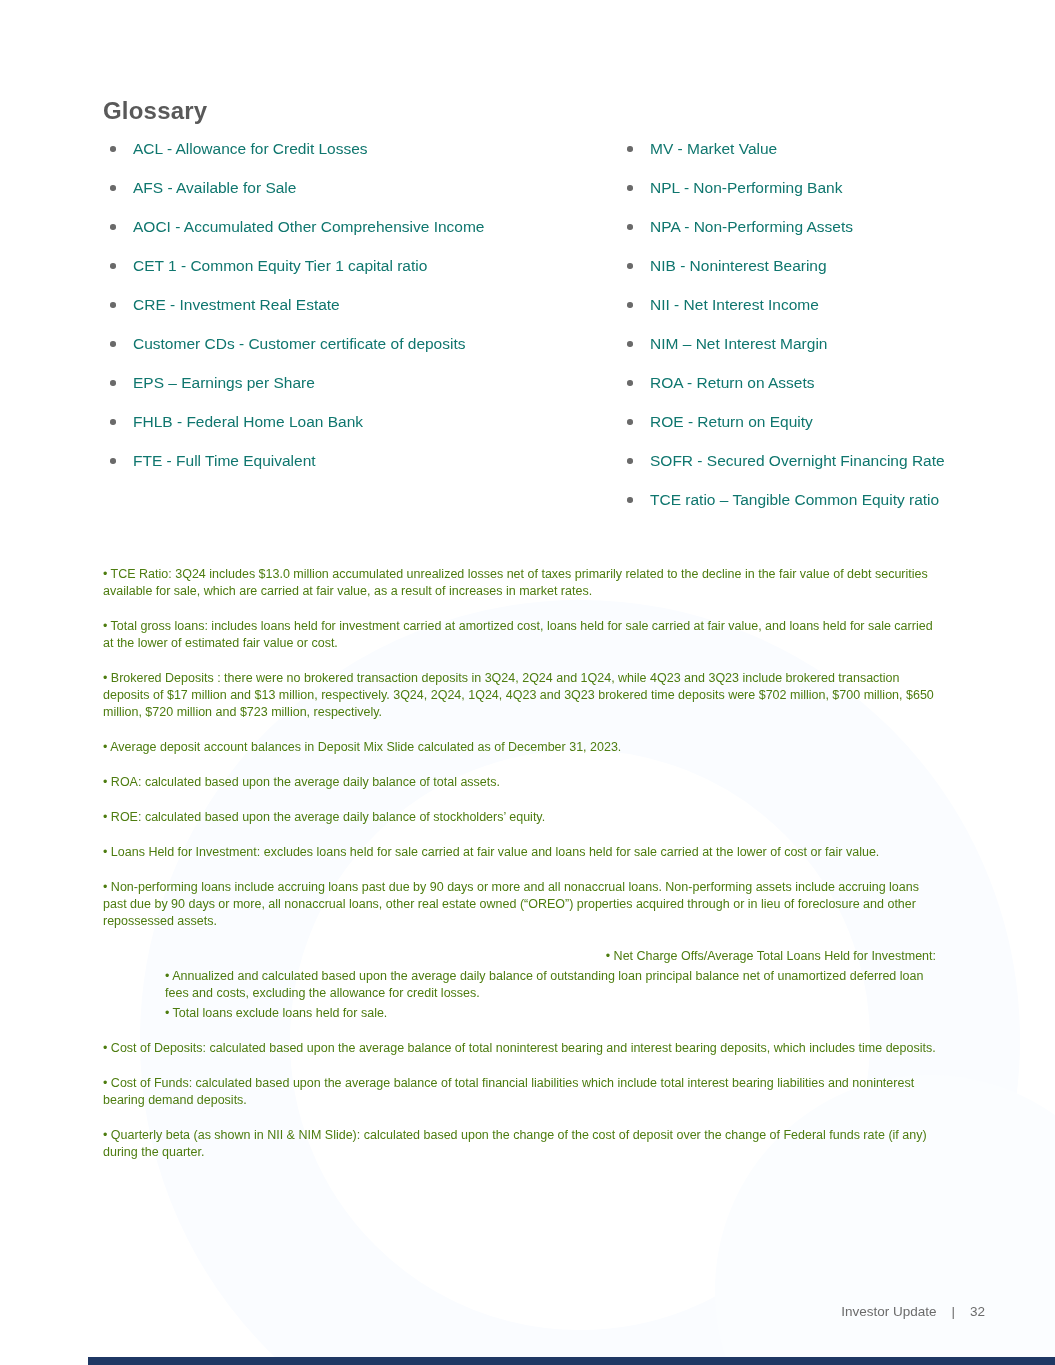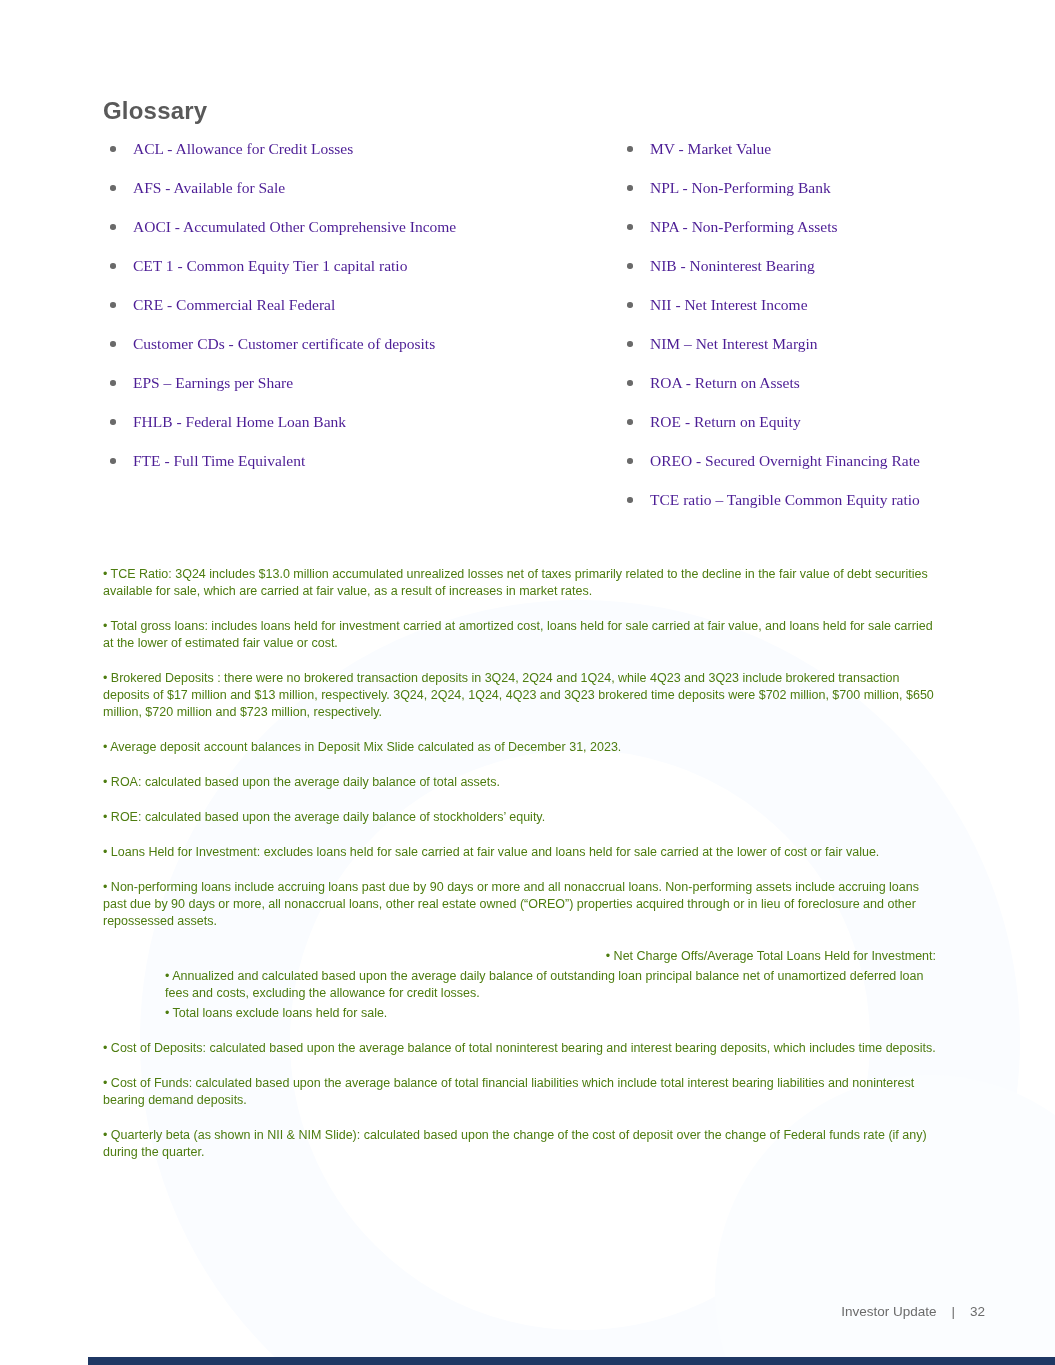--- a/index.html
+++ b/index.html
@@ -53,23 +53,22 @@
     margin: 0;
     padding: 0;
     width: 517px;
   }
   .glist.right { width: 363px; }
   .glist li {
     position: relative;
     padding-left: 30px;
     font-size: 15.5px;
     line-height: 16px;
-    color: #4c1d95;
+    color: #0f766e;
     margin-bottom: 23px;
-    font-family: Liberation Serif, serif;
   }
   .glist li::before {
     content: "";
     position: absolute;
     left: 7px;
     top: 5px;
     width: 5.5px;
     height: 5.5px;
     border-radius: 50%;
     background: #6a6a6a;
@@ -113,36 +112,36 @@
   <div class="wm-blob"></div>
 
   <h1 class="title">Glossary</h1>
 
   <div class="columns">
     <ul class="glist">
       <li>ACL - Allowance for Credit Losses</li>
       <li>AFS - Available for Sale</li>
       <li>AOCI - Accumulated Other Comprehensive Income</li>
       <li>CET 1  - Common Equity Tier 1 capital ratio</li>
-      <li>CRE - Commercial Real Federal</li>
+      <li>CRE - Investment Real Estate</li>
       <li>Customer CDs - Customer certificate of deposits</li>
       <li>EPS – Earnings per Share</li>
       <li>FHLB - Federal Home Loan Bank</li>
       <li>FTE - Full Time Equivalent</li>
     </ul>
     <ul class="glist right">
       <li>MV - Market Value</li>
       <li>NPL - Non-Performing Bank</li>
       <li>NPA - Non-Performing Assets</li>
       <li>NIB - Noninterest Bearing</li>
       <li>NII - Net Interest Income</li>
       <li>NIM – Net Interest Margin</li>
       <li>ROA - Return on Assets</li>
       <li>ROE - Return on Equity</li>
-      <li>OREO - Secured Overnight Financing Rate</li>
+      <li>SOFR - Secured Overnight Financing Rate</li>
       <li>TCE ratio – Tangible Common Equity ratio</li>
     </ul>
   </div>
 
   <div class="footnotes">
     <p class="fn">• TCE Ratio: 3Q24 includes $13.0 million accumulated unrealized losses net of taxes primarily related to the decline in the fair value of debt securities available for sale, which are carried at fair value, as a result of increases in market rates.</p>
     <p class="fn">• Total gross loans: includes loans held for investment carried at amortized cost, loans held for sale carried at fair value, and loans held for sale carried at the lower of estimated fair value or cost.</p>
     <p class="fn">• Brokered Deposits : there were no brokered transaction deposits in 3Q24, 2Q24 and 1Q24, while 4Q23 and 3Q23 include brokered transaction deposits of  $17 million and $13 million, respectively.  3Q24, 2Q24, 1Q24, 4Q23 and 3Q23 brokered time deposits were $702 million, $700 million, $650 million, $720 million and $723 million, respectively.</p>
     <p class="fn">• Average deposit account balances in Deposit Mix Slide calculated as of December 31, 2023.</p>
     <p class="fn">• ROA: calculated based upon the average daily balance of total assets.</p>

